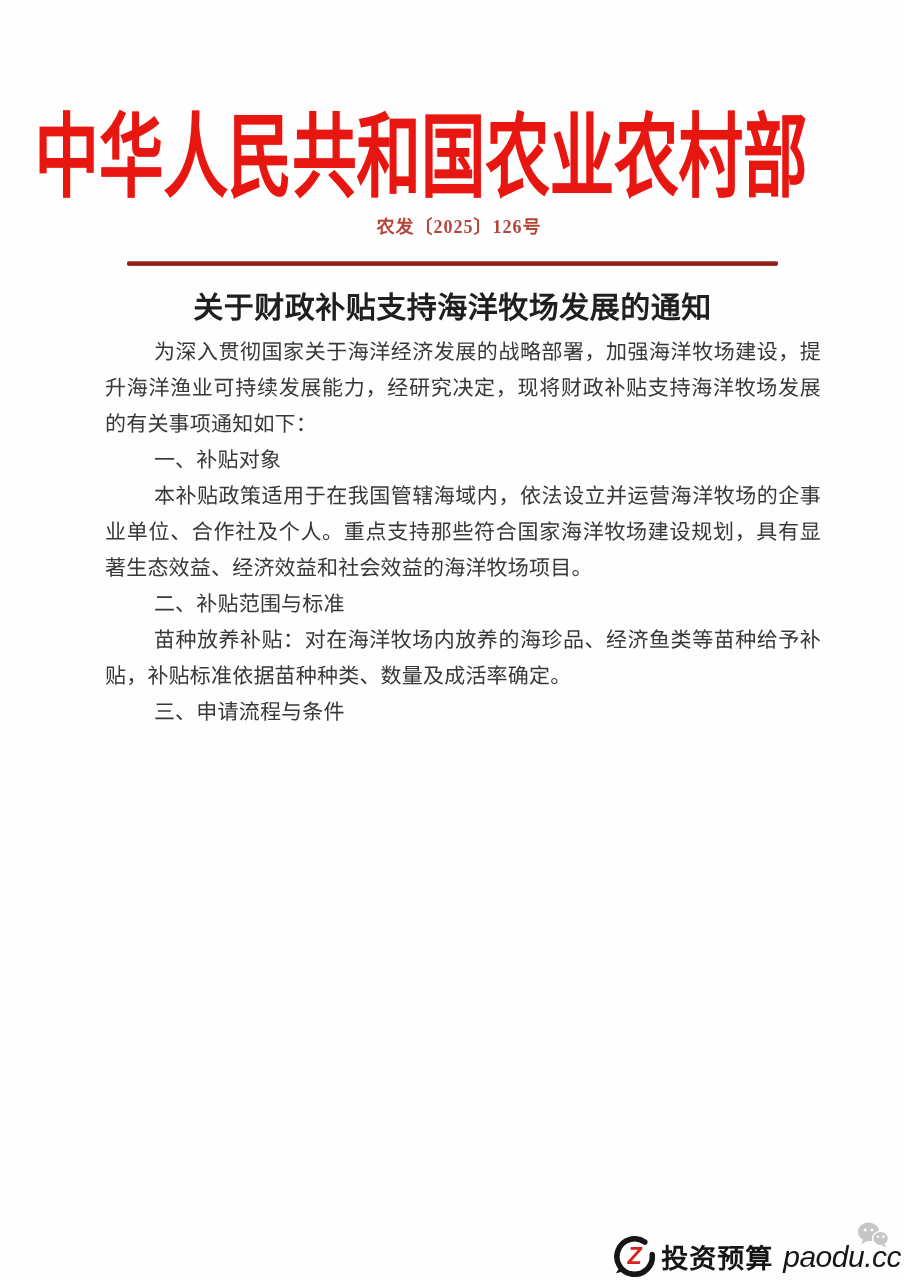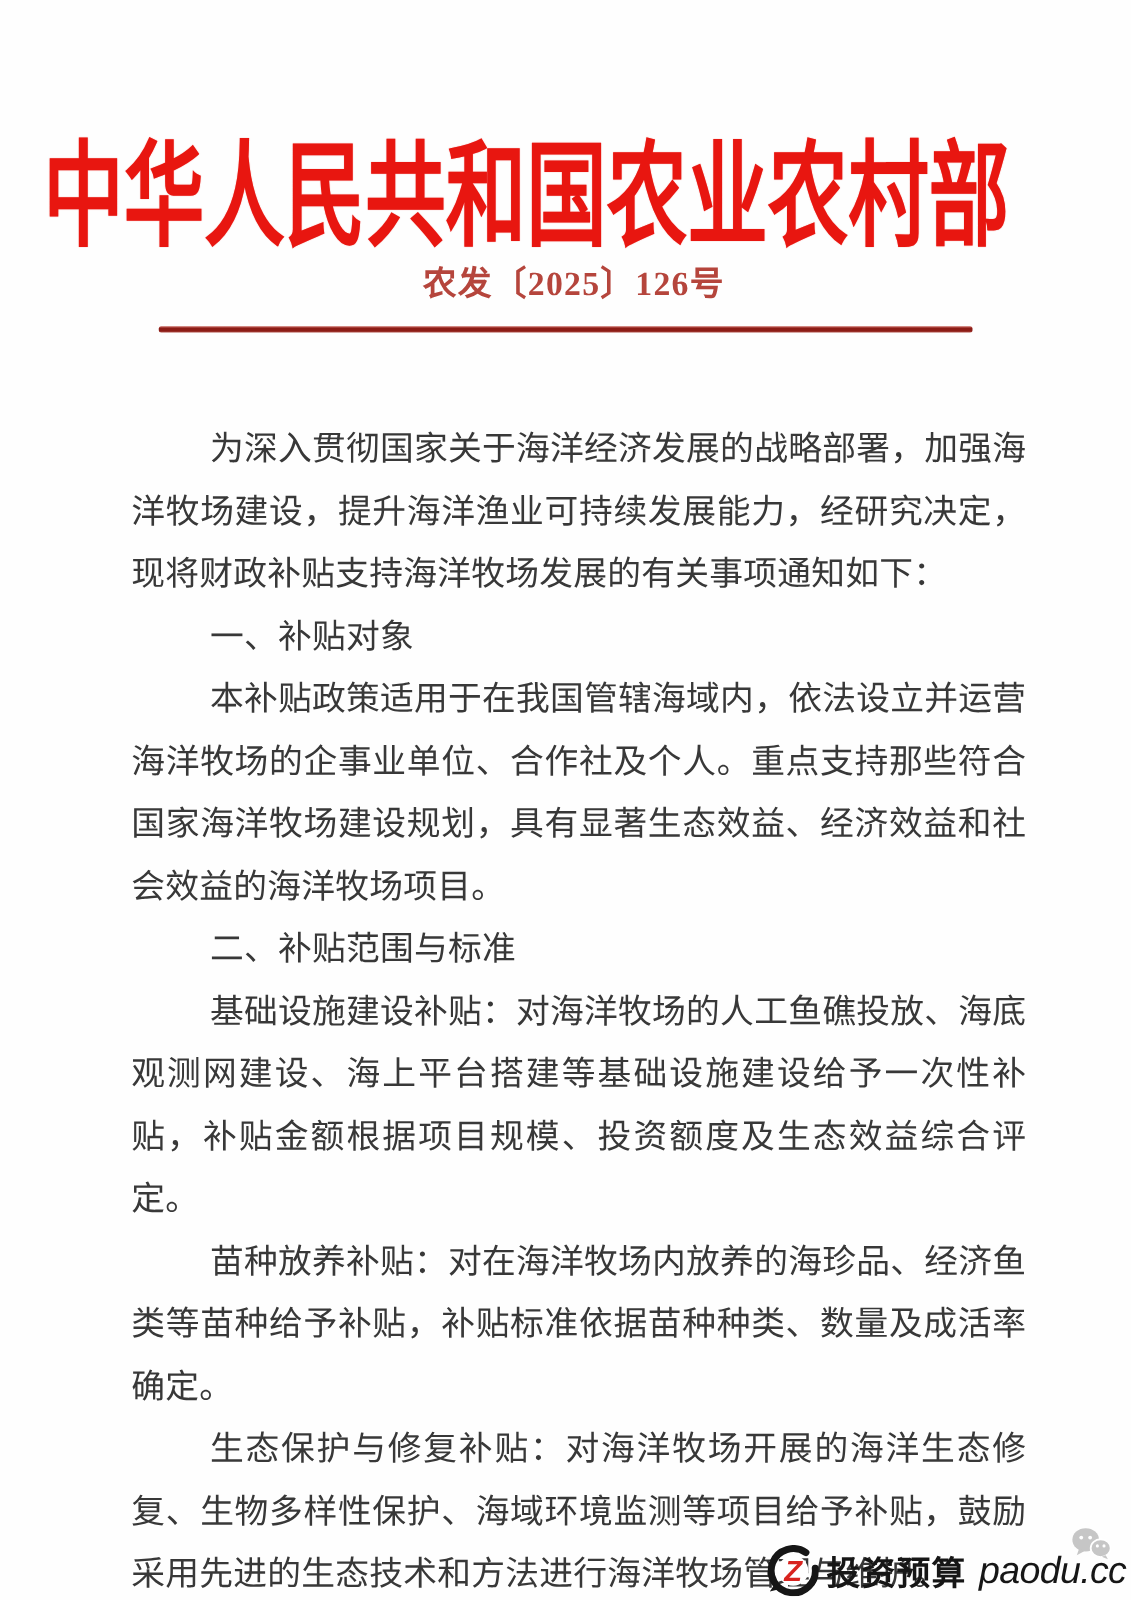--- a/index.html
+++ b/index.html
@@ -30,21 +30,21 @@
     display:inline-block;white-space:nowrap;
     font-size:92px;line-height:1;font-weight:bold;
     color:var(--header-red,#e81610);
     transform:scaleX(0.70);transform-origin:center;
     text-shadow:0 0 1px rgba(232,22,16,.55);
   }
 
   .doc-number{
     position:absolute;top:209px;left:0;width:905px;
     text-align:center;
-    font-size:27px;line-height:36px;font-weight:bold;
+    font-size:18px;line-height:36px;font-weight:bold;
     color:var(--doc-number-red,#b5453c);
     letter-spacing:1px;
     padding-left:13px;
   }
 
   .red-rule{
     position:absolute;top:261px;left:127px;
     width:651px;height:5px;border-radius:2px;
     background:linear-gradient(to bottom,#c96a63,var(--rule-red,#8c1c16) 35%,var(--rule-red,#8c1c16) 75%,#b05049);
   }
@@ -54,21 +54,21 @@
     text-align:center;
     font-size:30px;line-height:42px;font-weight:bold;
     color:var(--title-text,#1f1f1f);
     letter-spacing:0.5px;
   }
 
   .notice-body{
     position:absolute;top:334px;left:105px;width:716px;
   }
   .notice-body p{
-    font-size:27px;line-height:50px;
+    font-size:21px;line-height:36px;
     color:var(--body-text,#383838);
     text-align:justify;
     text-indent:2.33em;
     letter-spacing:0.2px;
   }
 
   
   .wm-gray{
     position:absolute;top:1221px;right:16px;z-index:1;
     display:flex;align-items:center;gap:7px;
@@ -99,29 +99,28 @@
 <div class="page">
 
   <div class="org-wrap">
     <span class="org-name">中华人民共和国农业农村部</span>
   </div>
 
   <div class="doc-number">农发〔2025〕126号</div>
 
   <div class="red-rule"></div>
 
+  <h1 class="notice-title">关于财政补贴支持海洋牧场发展的通知</h1>
 
   <div class="notice-body">
     <p>为深入贯彻国家关于海洋经济发展的战略部署，加强海洋牧场建设，提升海洋渔业可持续发展能力，经研究决定，现将财政补贴支持海洋牧场发展的有关事项通知如下：</p>
     <p>一、补贴对象</p>
     <p>本补贴政策适用于在我国管辖海域内，依法设立并运营海洋牧场的企事业单位、合作社及个人。重点支持那些符合国家海洋牧场建设规划，具有显著生态效益、经济效益和社会效益的海洋牧场项目。</p>
     <p>二、补贴范围与标准</p>
-    <p>基础设施建设补贴：对海洋牧场的人工鱼礁投放、海底观测网建设、海上平台搭建等基础设施建设给予一次性补贴，补贴金额根据项目规模、投资额度及生态效益综合评定。</p>
     <p>苗种放养补贴：对在海洋牧场内放养的海珍品、经济鱼类等苗种给予补贴，补贴标准依据苗种种类、数量及成活率确定。</p>
-    <p>生态保护与修复补贴：对海洋牧场开展的海洋生态修复、生物多样性保护、海域环境监测等项目给予补贴，鼓励采用先进的生态技术和方法进行海洋牧场管理与维护。</p>
     <p>三、申请流程与条件</p>
   </div>
 
   <div class="wm-gray">
     <span class="icon">
       <svg width="32" height="27" viewBox="0 0 36 30" aria-hidden="true">
         <ellipse cx="13" cy="12" rx="12" ry="10.5" fill="#c6c6c6"></ellipse>
         <path d="M7 20 L5 26 L12 22 Z" fill="#c6c6c6"></path>
         <circle cx="9" cy="10" r="1.7" fill="#ffffff"></circle>
         <circle cx="17" cy="10" r="1.7" fill="#ffffff"></circle>

